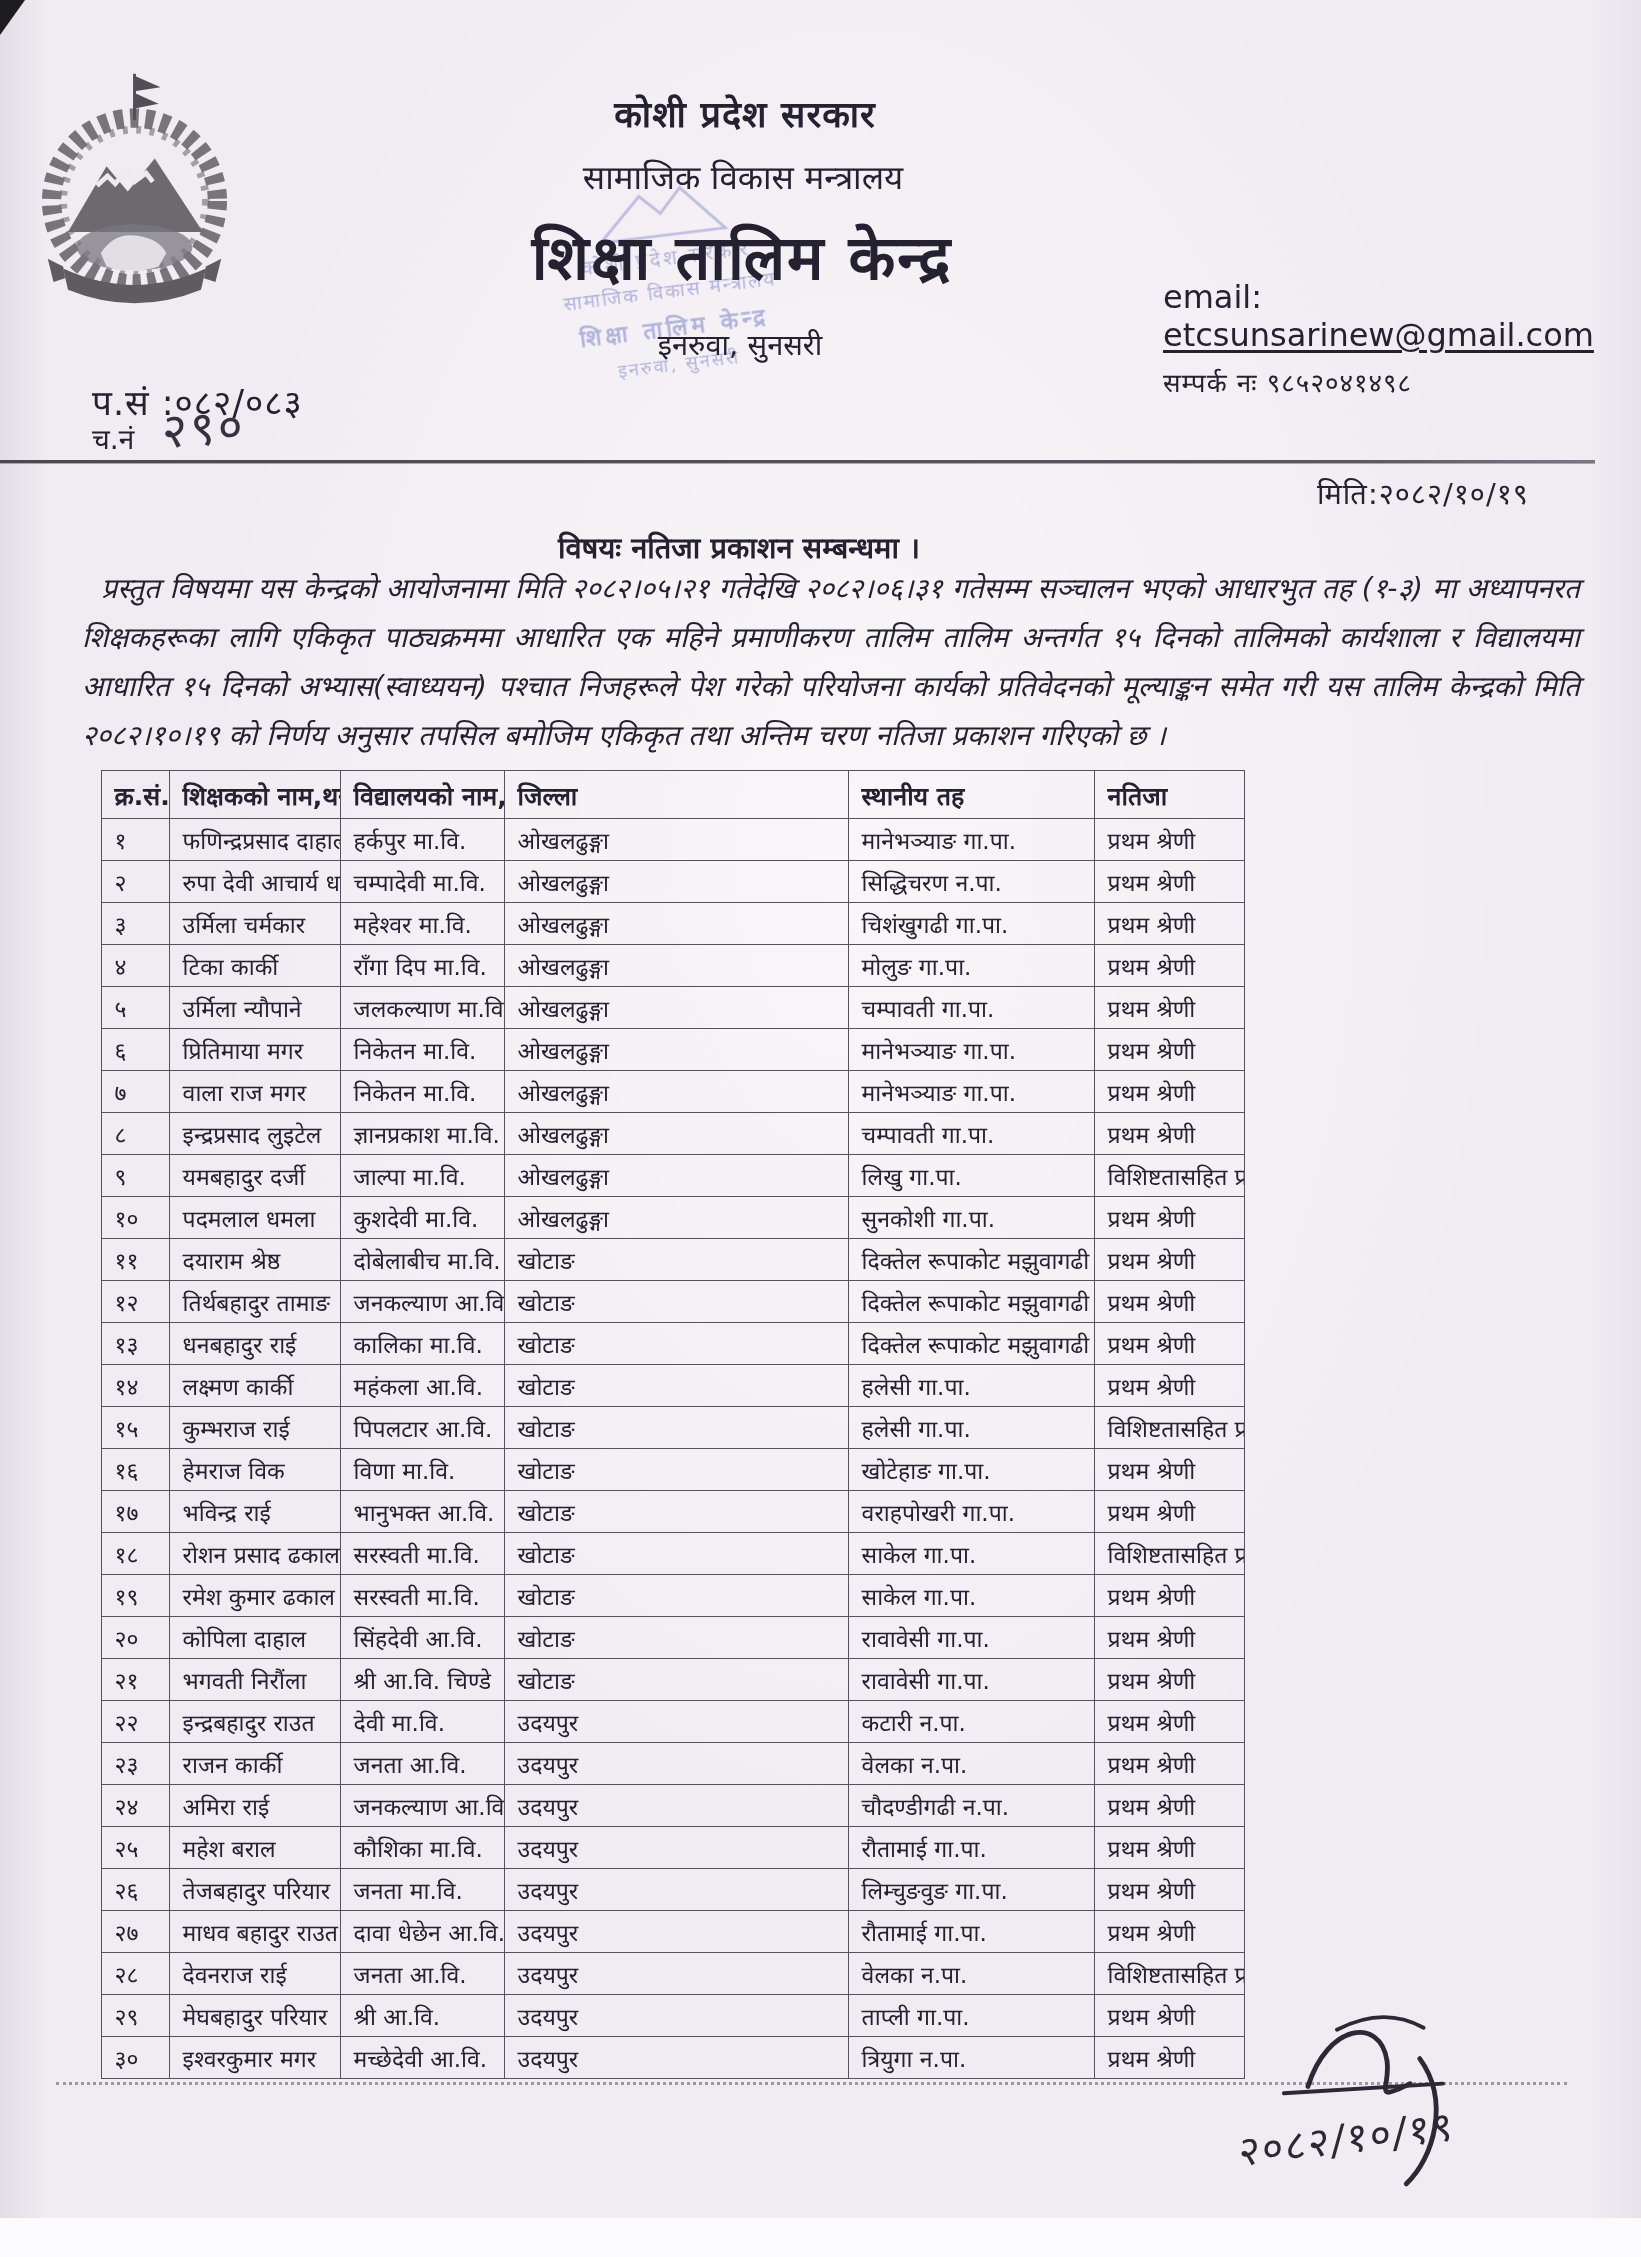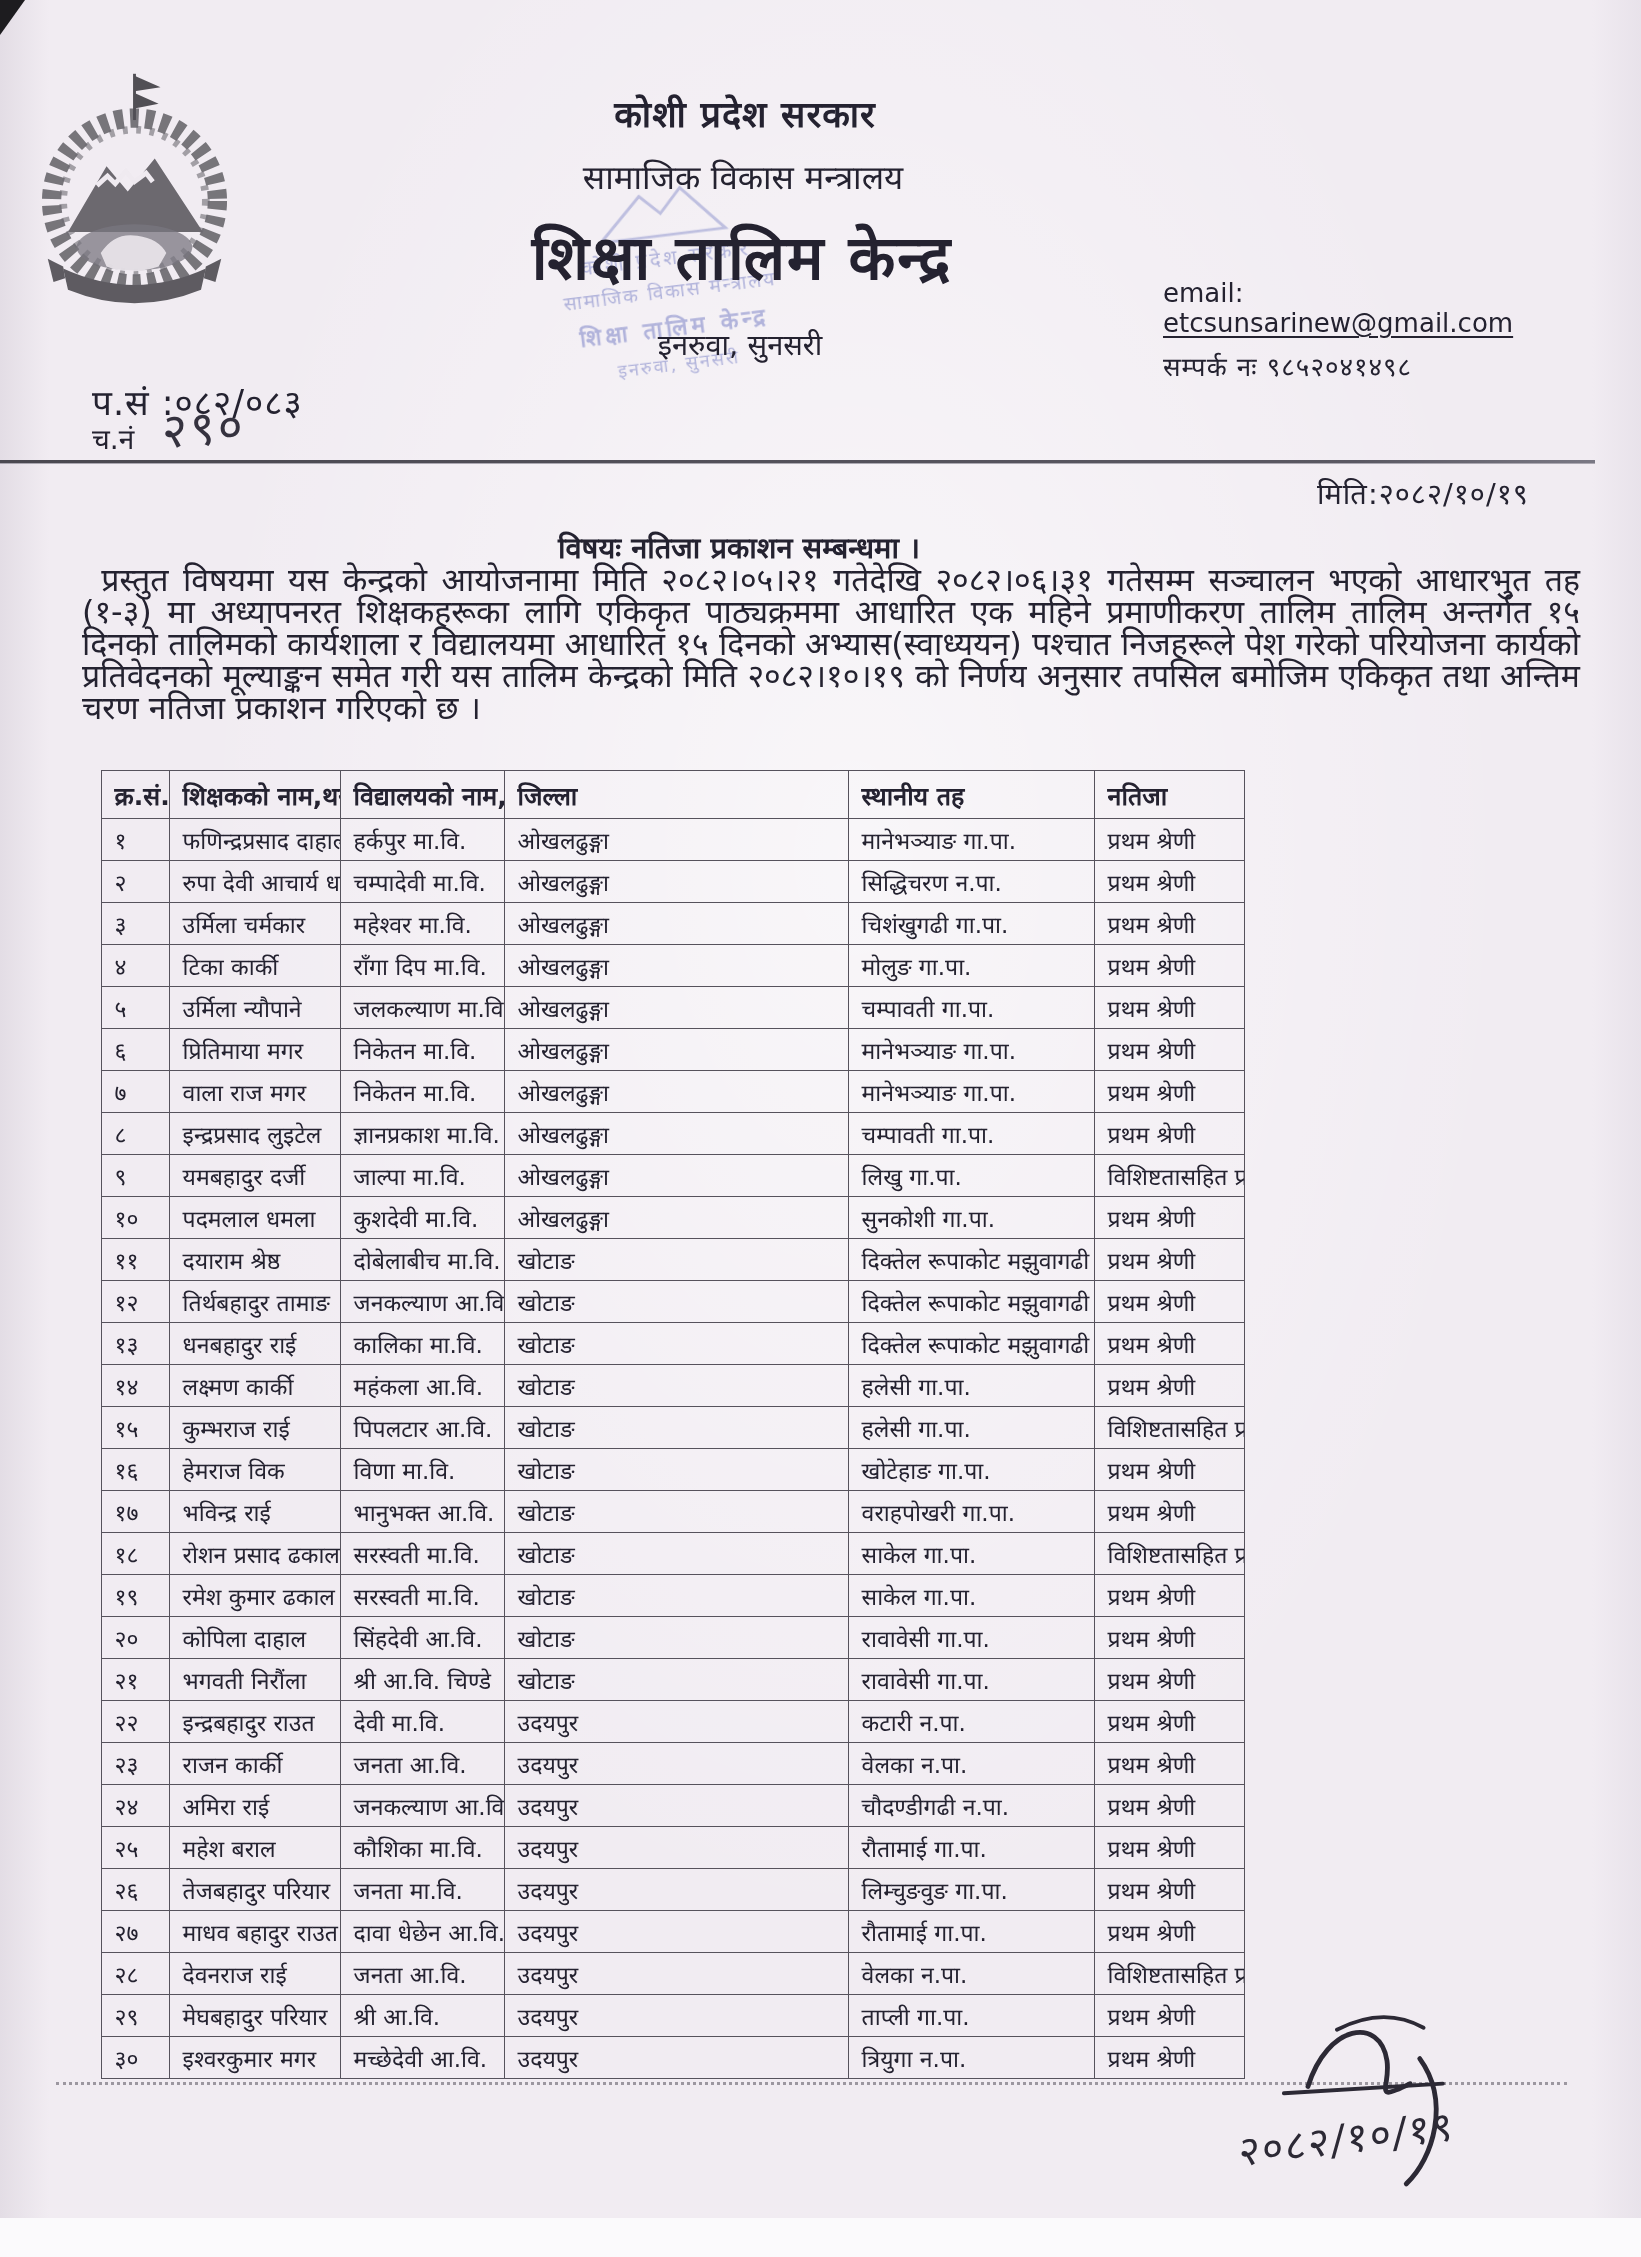--- a/index.html
+++ b/index.html
@@ -22,40 +22,40 @@
 
   
   .emblem { position:absolute; left:37px; top:68px; width:195px; height:241px; opacity:.88; }
   .hline { position:absolute; text-align:center; transform:translateX(-50%); white-space:nowrap; z-index:2; }
   .gov      { left:745px; top:89px;  font-size:36px; font-weight:600; letter-spacing:1px; }
   .ministry { left:743px; top:154px; font-size:33px; font-weight:500; }
   .office   { left:742px; top:214px; font-size:61px; font-weight:700; letter-spacing:1.9px; }
   .location { left:740px; top:324px; font-size:29px; font-weight:500; }
 
   .contact-block { position:absolute; left:1163px; top:278px; width:415px; z-index:2; }
-  .email-line { font-size:26px; }
+  .email-line { font-size:32px; }
   .email-link { text-decoration:underline; text-underline-offset:3.9px; }
   .contact-line { font-size:26px; margin-top:10px; letter-spacing:1px; }
 
   .ref-no  { position:absolute; left:92px; top:378px; font-size:35px; letter-spacing:1px; z-index:2;}
   .serial  { position:absolute; left:92px; top:419px; font-size:28px; z-index:2;}
   .serial-hand { position:absolute; left:162px; top:394px; font-size:48px; color:#35323f;
     transform:rotate(-4deg) skewX(-4deg); letter-spacing:2.9px; z-index:2; }
 
   .divider { position:absolute; left:0; top:460px; width:1595px; height:2.9px;
     background:linear-gradient(90deg,#4a4850 0%, #5a5862 85%, #7a7884 100%); }
   .divider2 { position:absolute; left:0; top:463px; width:1595px; height:1px; background:#8d8a96; opacity:.7;}
 
   .date-line { position:absolute; left:1317px; top:473px; font-size:29px; letter-spacing:1px; }
 
   .subject { position:absolute; left:739px; top:514px; transform:translateX(-50%);
     font-size:29px; font-weight:600; white-space:nowrap;margin-top:13px; }
 
   .body-par { position:absolute; left:82px; top:564px; width:1498px;
-    font-size:32px; line-height:32px; text-align:justify; text-indent:19.3px; }
+    font-size:28px; line-height:49px; text-align:justify; text-indent:19.3px;font-style:italic; }
 
   
   .stamp { position:absolute; left:436px; top:182px; width:463px; height:179px;
     transform:rotate(-7deg); color:#7b82c6; opacity:.55; filter:blur(0.4px);
     text-align:center; z-index:1; pointer-events:none; }
   .stamp .s1 { font-size:20px; letter-spacing:2.9px; }
   .stamp .s2 { font-size:19.3px; letter-spacing:1.9px; margin-top:5.8px; }
   .stamp .s3 { font-size:23px; letter-spacing:3.9px; margin-top:7.7px; font-weight:600; }
   .stamp .s4 { font-size:18.3px; letter-spacing:1.9px; margin-top:7.7px; }
   .stamp-peak { margin:0 auto; width:145px; height:58px; opacity:.8; }

